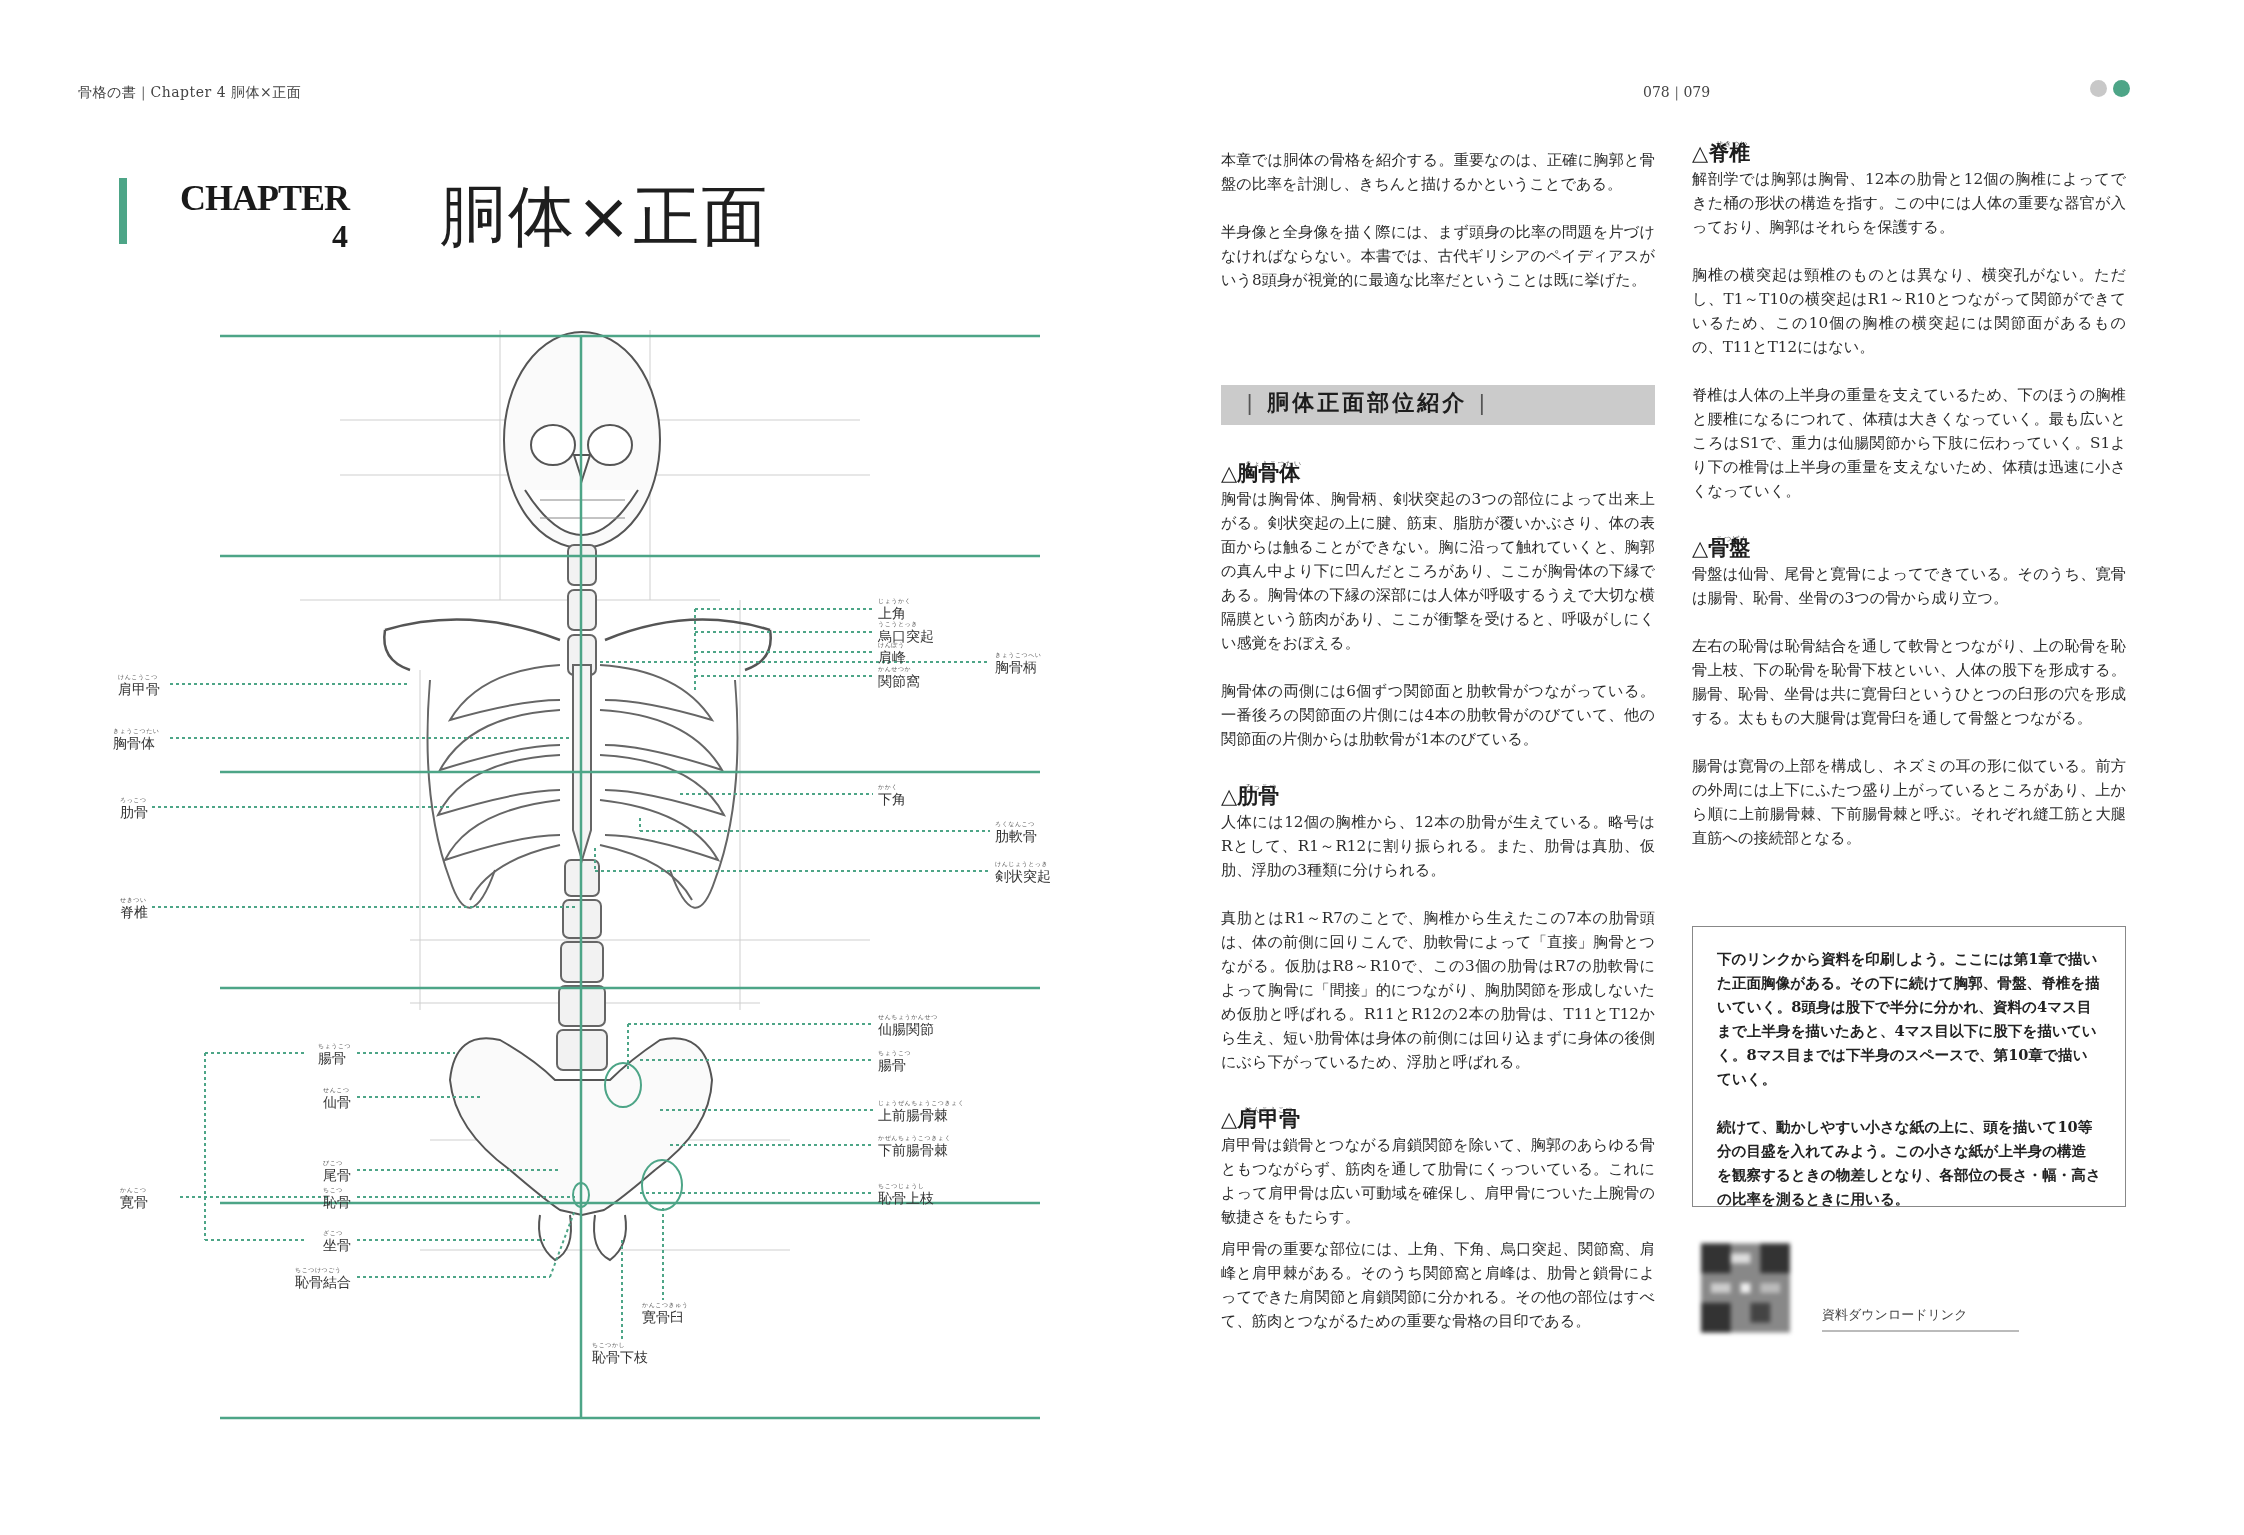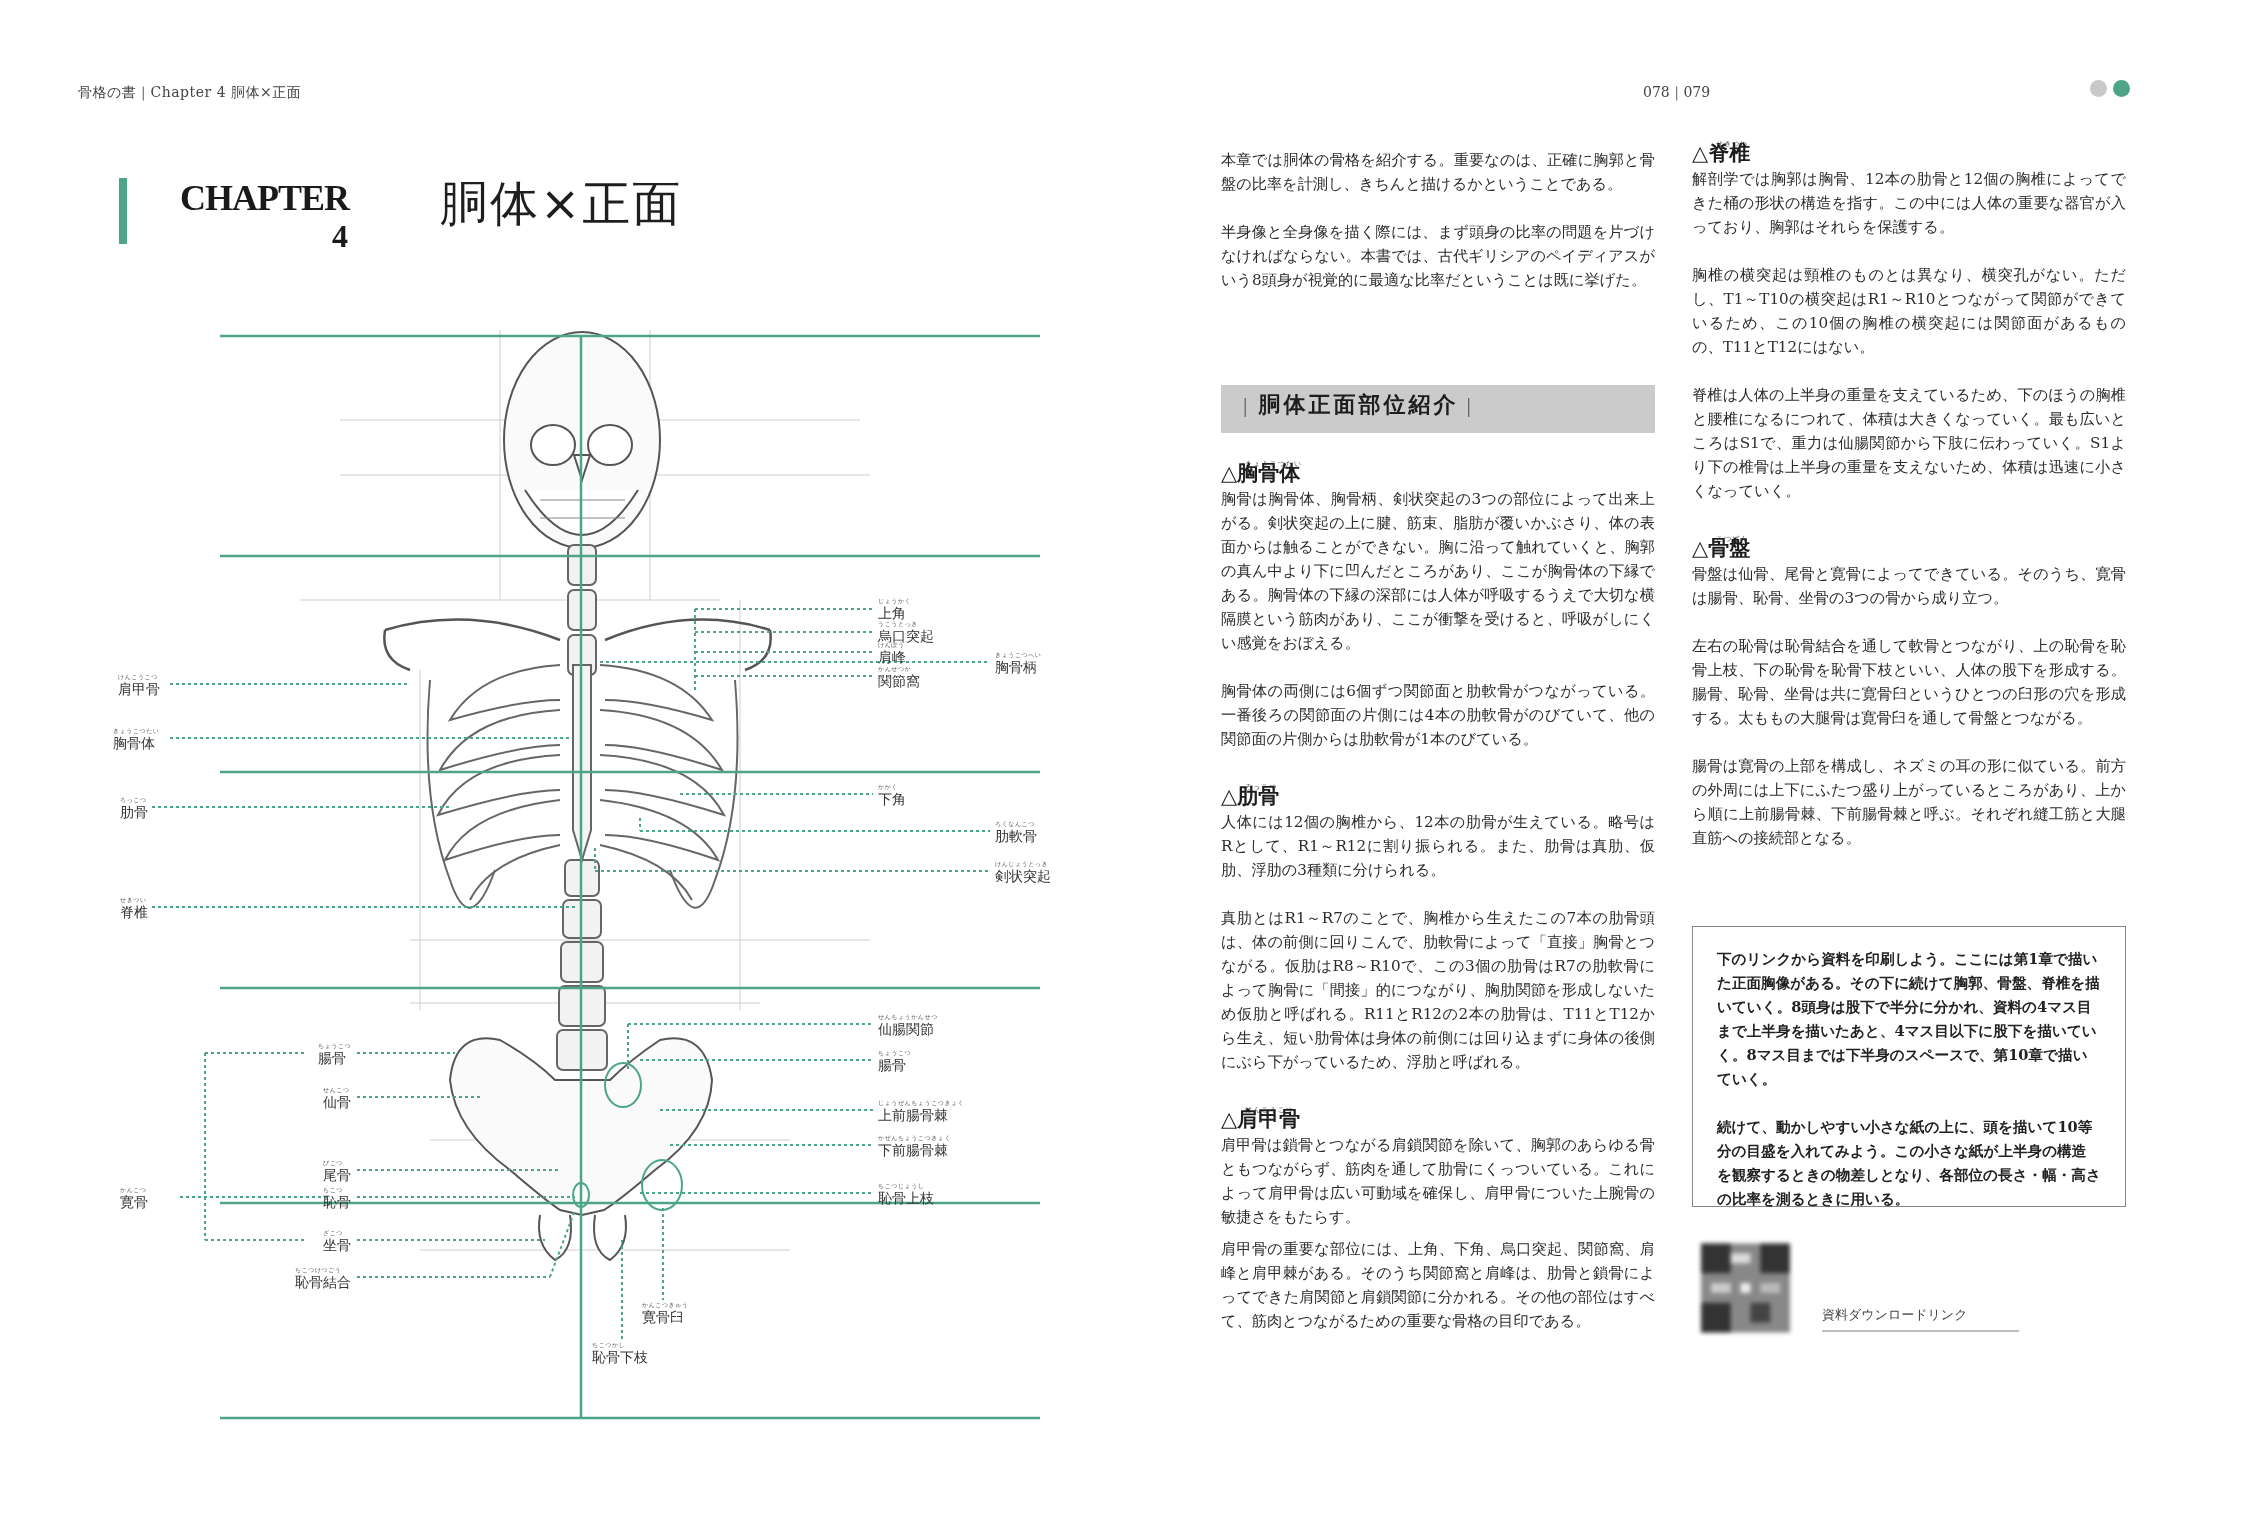--- a/index.html
+++ b/index.html
@@ -7,36 +7,36 @@
   body { position: relative; font-family: "DejaVu Serif", "Liberation Serif", serif; color: #2a2a2a; }
 
   .running-head { position: absolute; left: 78px; top: 84px; font-size: 14px; color: #444; letter-spacing: 0.5px; }
   .folio { position: absolute; left: 1643px; top: 84px; font-size: 14px; color: #444; }
   .dots { position: absolute; left: 2090px; top: 80px; display: flex; gap: 6px; }
   .dot { width: 17px; height: 17px; border-radius: 50%; }
 
   .chapter-bar { position: absolute; left: 119px; top: 178px; width: 8px; height: 66px; background: #4da587; }
   .chapter-word { position: absolute; left: 180px; top: 180px; font-family: "Liberation Serif", serif; font-weight: bold; font-size: 36px; letter-spacing: -1px; color: #1a1a1a; line-height: 1; }
   .chapter-num { position: absolute; left: 332px; top: 218px; font-family: "Liberation Serif", serif; font-weight: bold; font-size: 32px; color: #1a1a1a; }
-  .chapter-title { position: absolute; left: 440px; top: 172px; font-family: "DejaVu Sans", sans-serif; font-size: 48px; color: #1e1e1e; letter-spacing: 2px; text-align: right; }
+  .chapter-title { position: absolute; left: 440px; top: 172px; font-family: "DejaVu Sans", sans-serif; font-size: 66px; color: #1e1e1e; letter-spacing: 2px; text-align: right; }
 
   
   .figure { position: absolute; left: 0; top: 0; width: 1100px; height: 1535px; }
   .figure svg { position: absolute; left: 0; top: 0; }
   .lbl { position: absolute; font-family: "DejaVu Sans", sans-serif; font-size: 14px; color: #333; line-height: 1; white-space: nowrap; }
   .lbl .rb { display: block; font-size: 6px; color: #555; letter-spacing: 0.5px; margin-bottom: 2px; }
 
   
   .col { position: absolute; font-size: 15.2px; line-height: 24px; color: #2b2b2b; text-align: justify; }
   .col p { margin-bottom: 24px; }
   .col p.tight { margin-bottom: 8px; }
   .sec-head { font-weight: bold; font-size: 21px; margin-top: 20px; margin-bottom: 2px; color: #1d1d1d; }
   .sec-head .ruby { display: block; font-size: 7px; font-weight: normal; margin-left: 24px; height: 9px; letter-spacing: 1px; color: #444; }
 
-  .band { position: absolute; left: 1221px; top: 385px; width: 434px; height: 48px; background: #cbcbcb; font-family: Liberation Serif, serif; font-weight: bold; font-size: 22px; color: #1d1d1d; padding-left: 14px; line-height: 40px; letter-spacing: 3px; }
+  .band { position: absolute; left: 1221px; top: 385px; width: 434px; height: 40px; background: #cbcbcb; font-family: Liberation Mono, monospace; font-weight: bold; font-size: 22px; color: #1d1d1d; padding-left: 14px; line-height: 40px; letter-spacing: 3px; }
   .band .bar { font-weight: normal; color: #555; margin: 0 8px; }
 
   .notebox { position: absolute; left: 1692px; top: 926px; width: 434px; height: 281px; border: 1.5px solid #888; padding: 20px 24px; font-weight: bold; font-size: 14.6px; line-height: 24px; color: #222; }
   .notebox p { margin-bottom: 24px; }
   .qr { position: absolute; left: 1701px; top: 1242px; width: 89px; height: 92px; filter: blur(2px); }
   .dl-label { position: absolute; left: 1822px; top: 1306px; font-family: "DejaVu Sans", sans-serif; font-size: 13px; color: #444; }
   .dl-line { position: absolute; left: 1822px; top: 1330px; width: 197px; height: 2px; background: #bbb; }
 </style>
 </head>
 <body>

